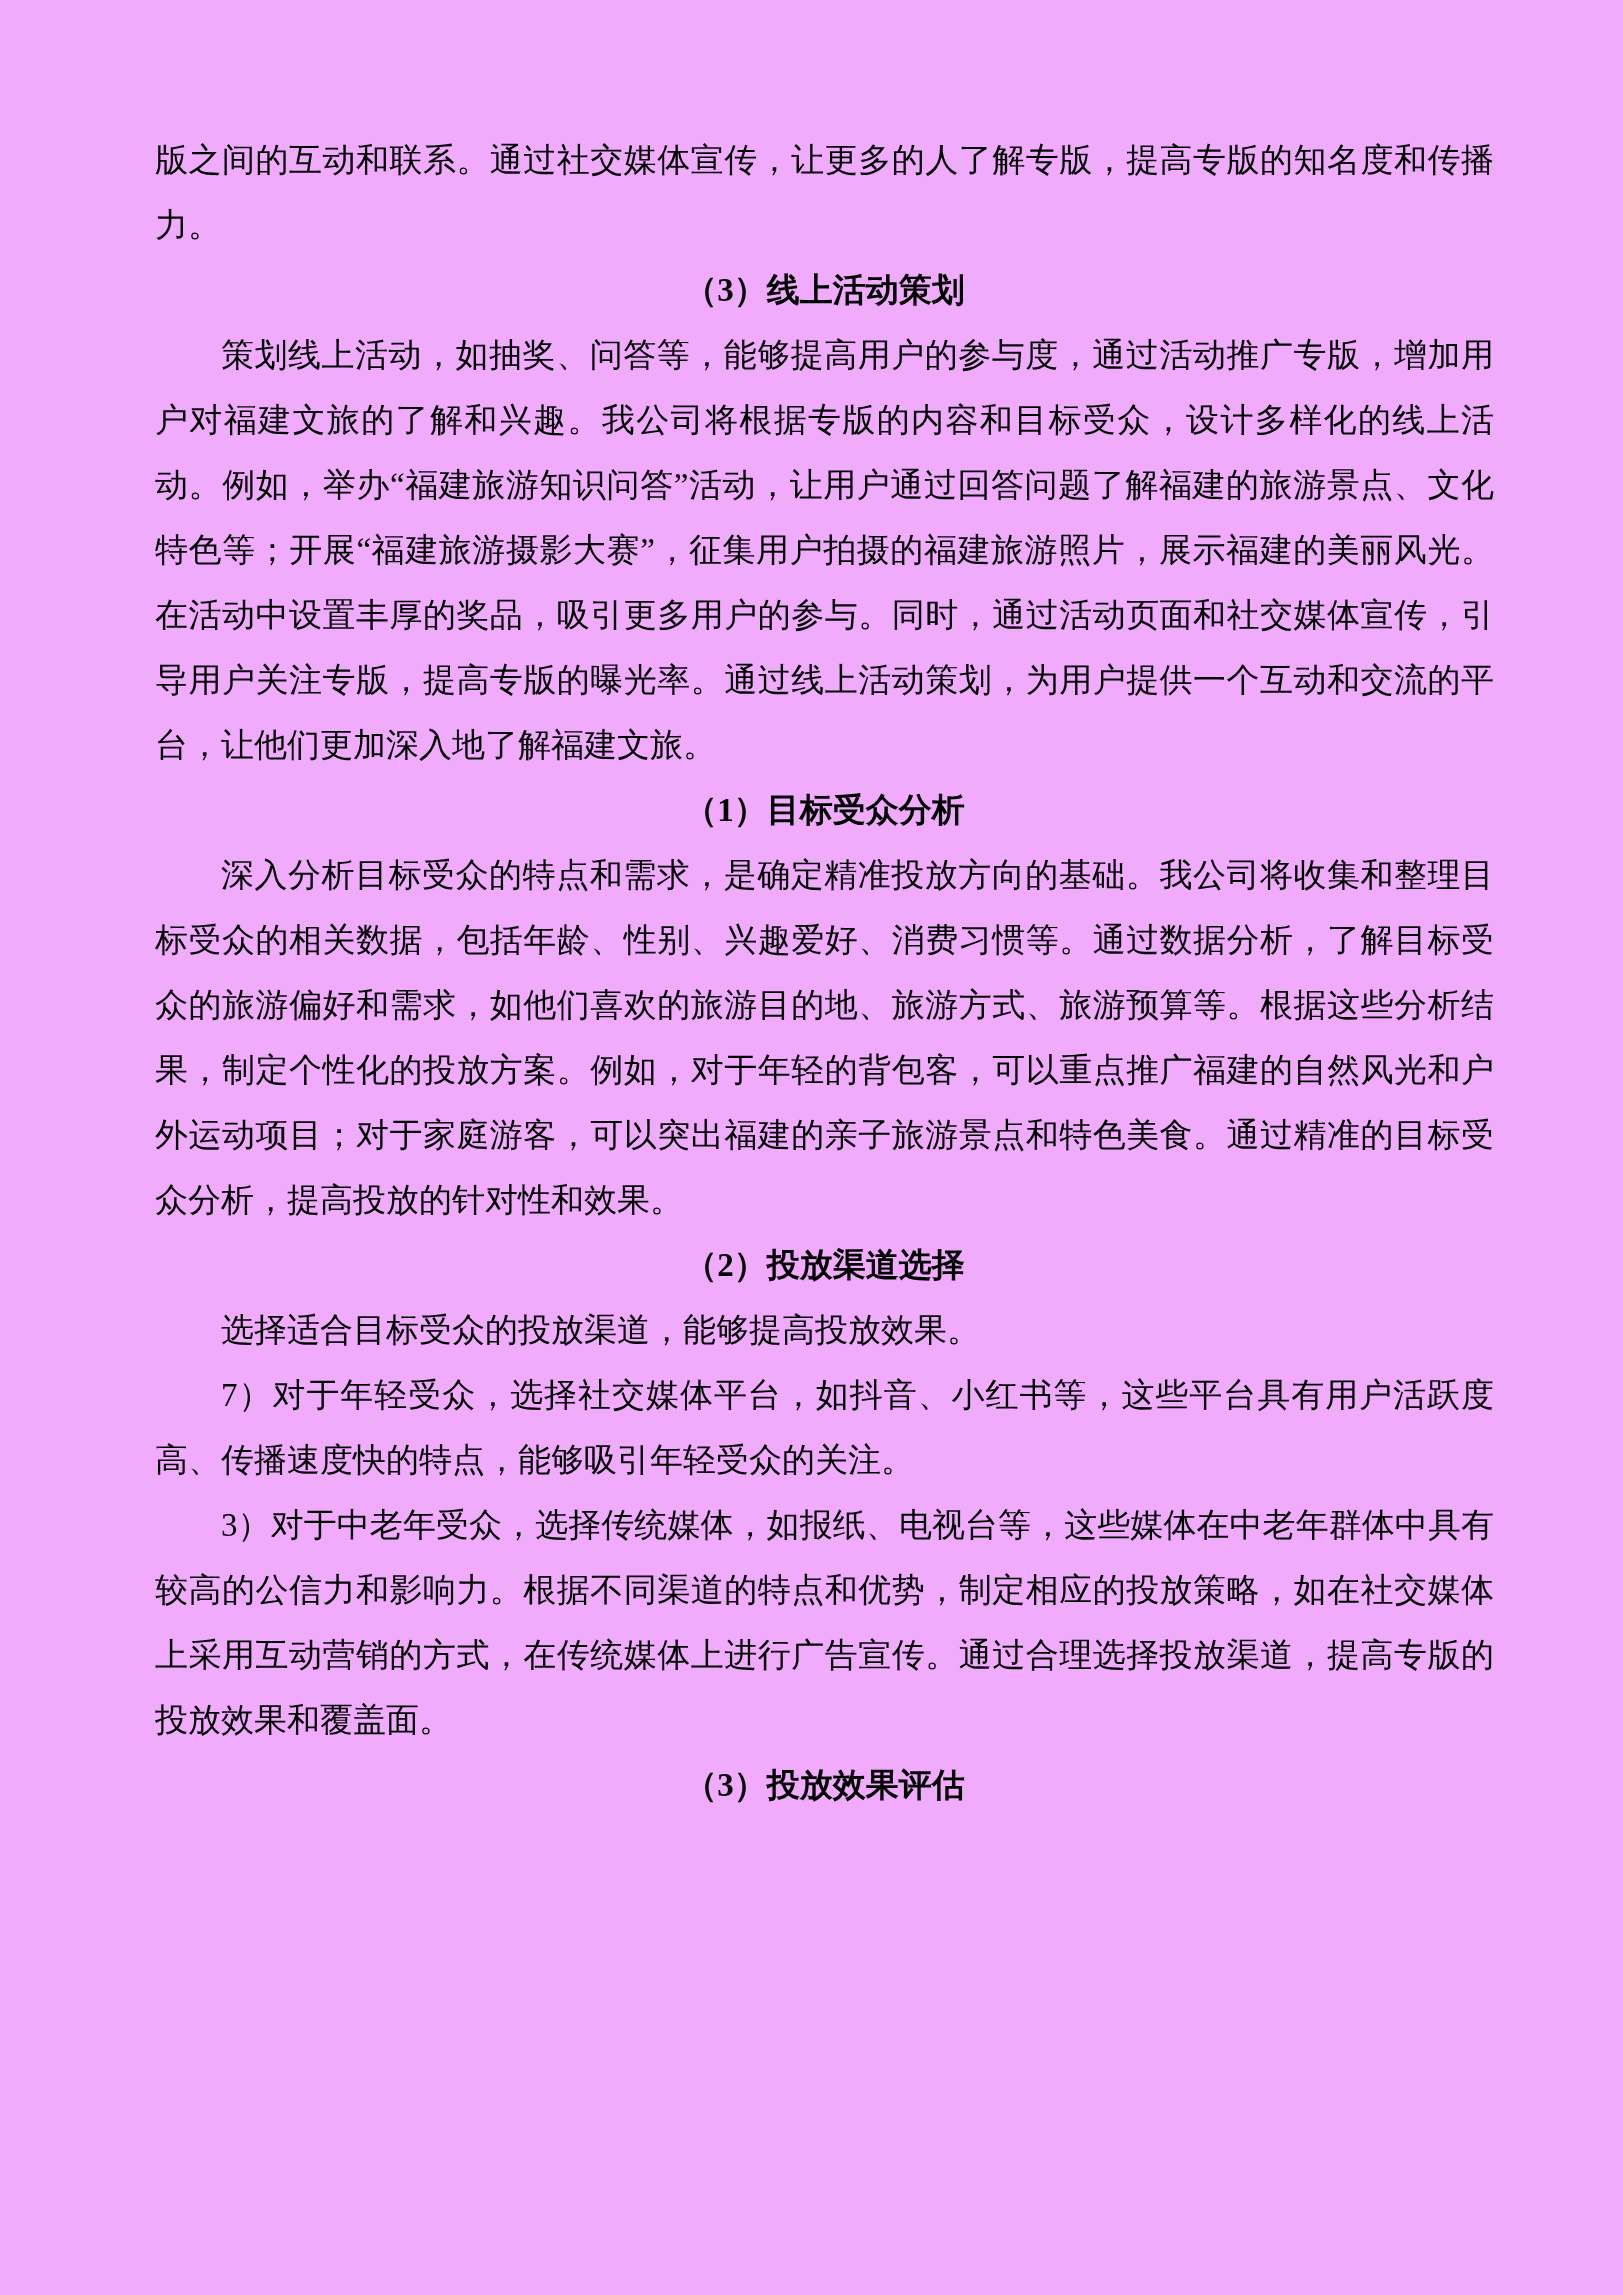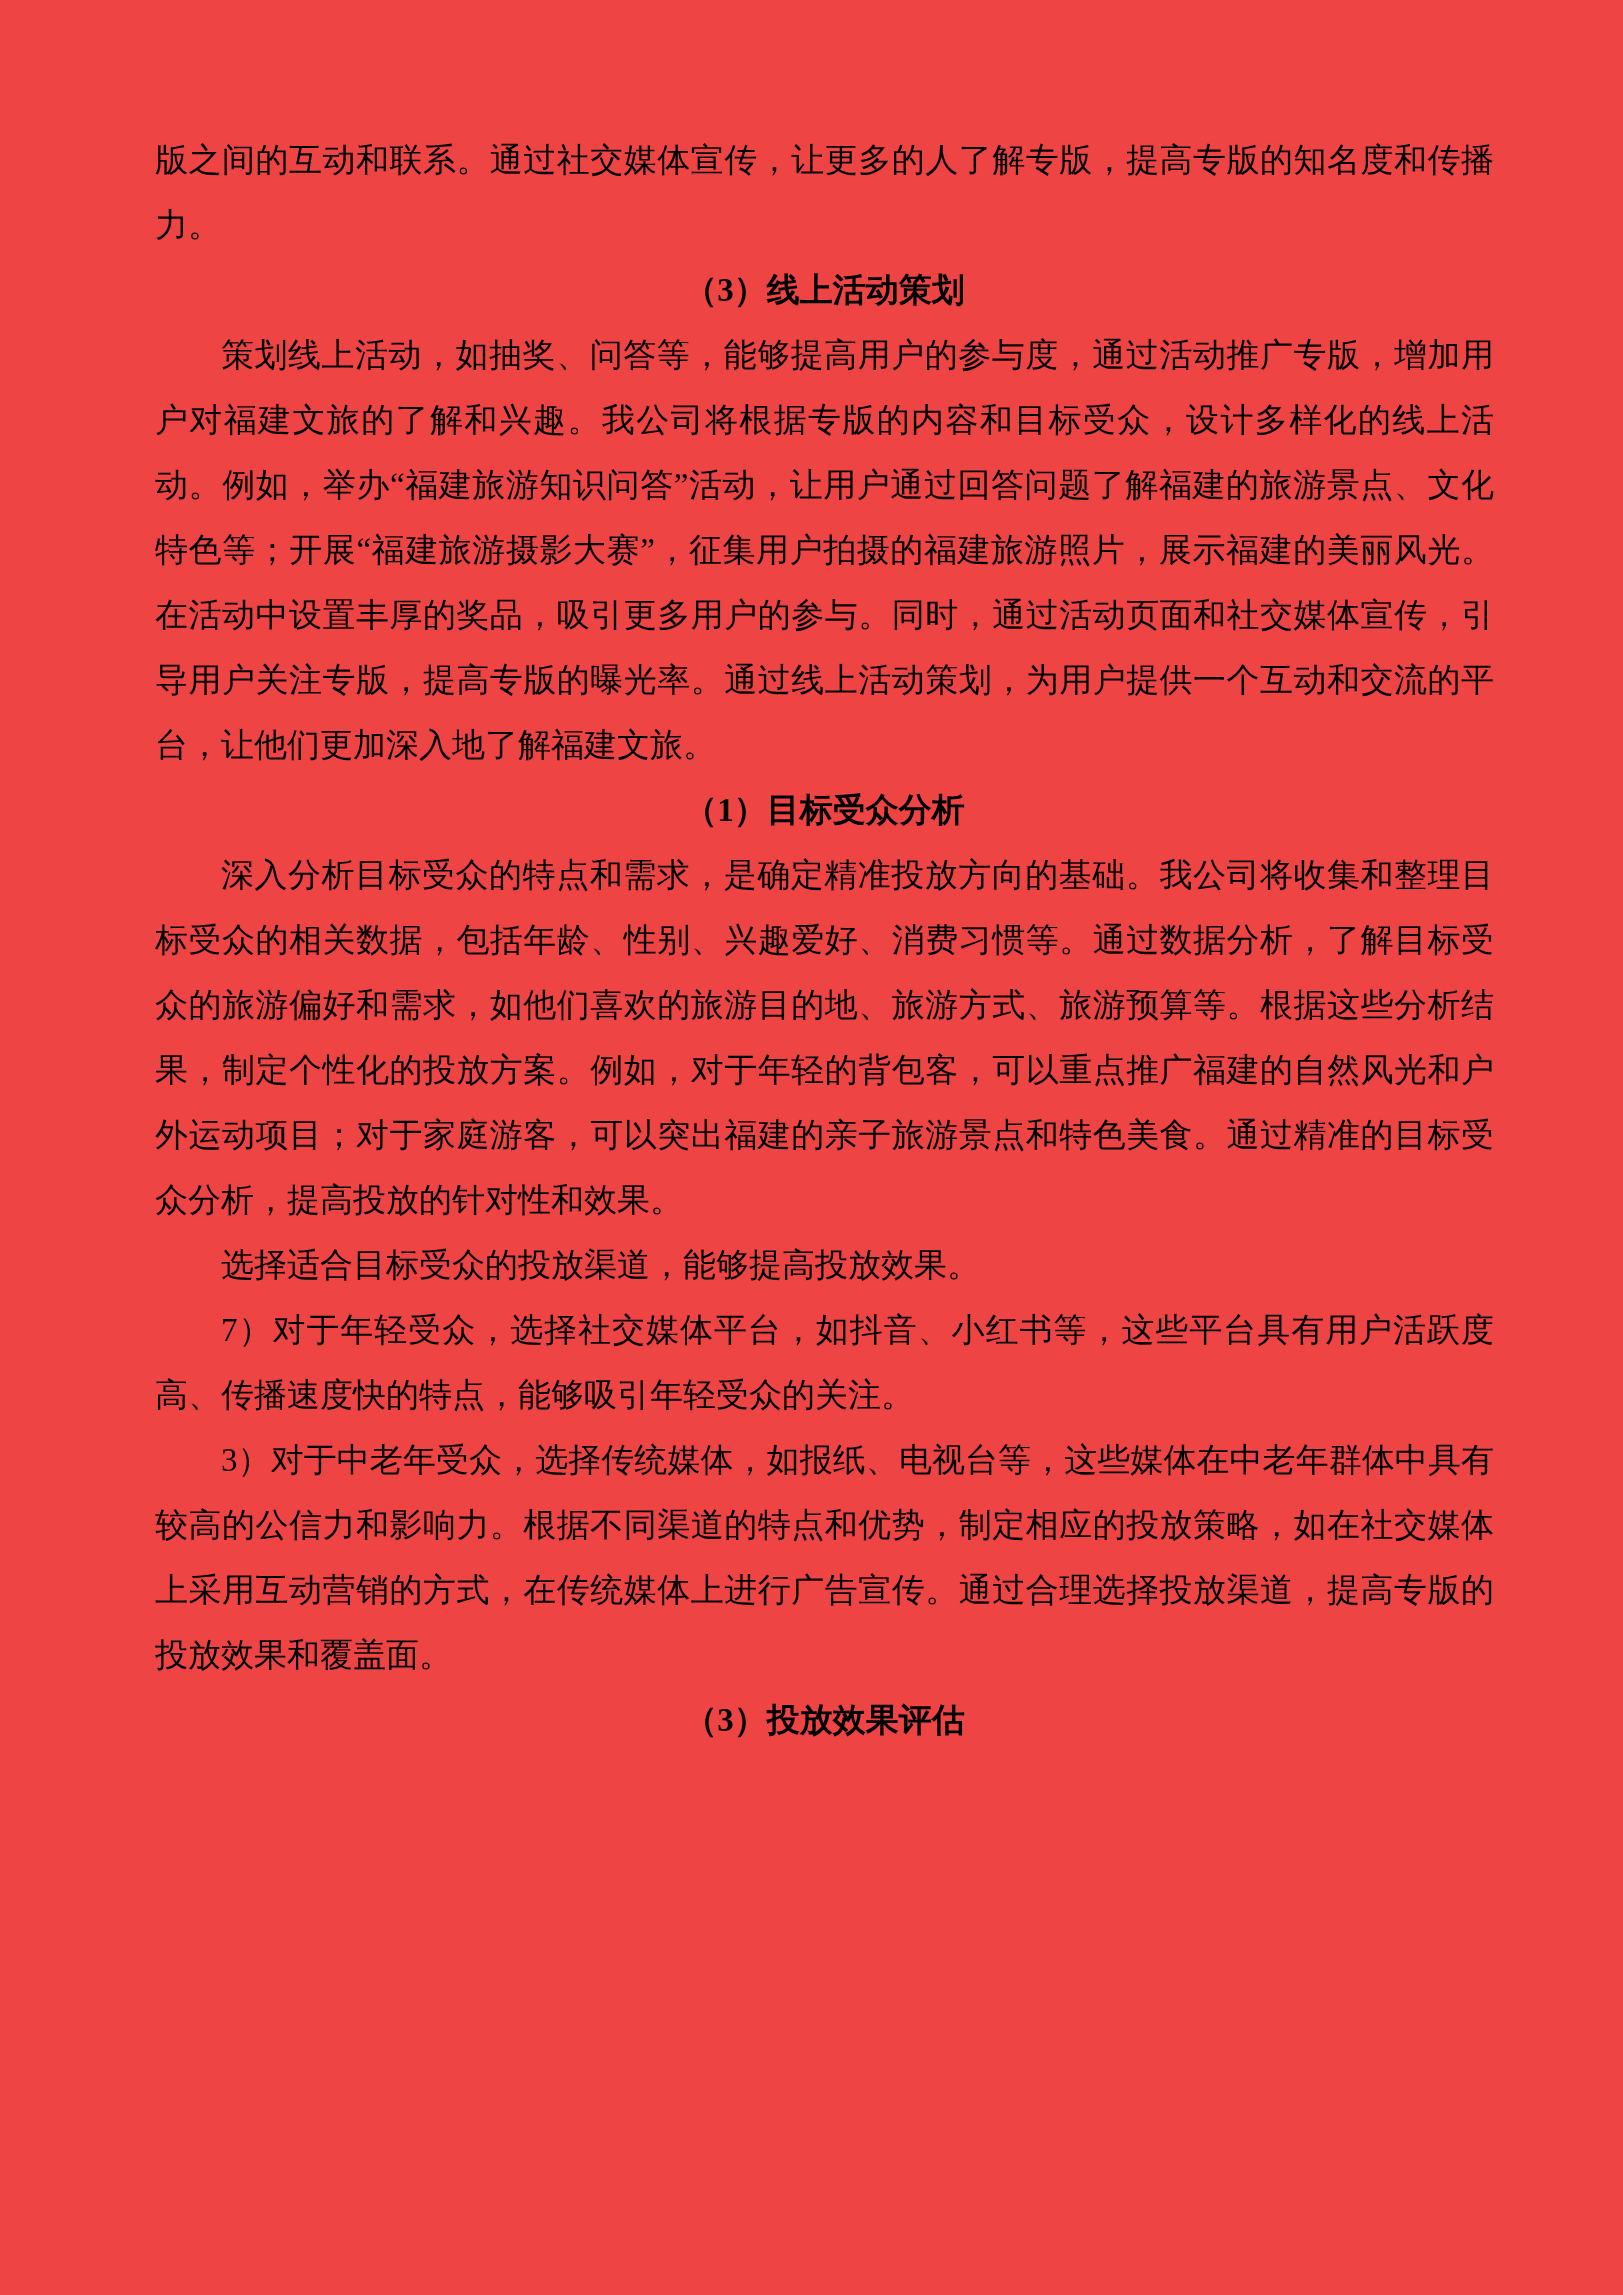--- a/index.html
+++ b/index.html
@@ -4,21 +4,21 @@
 <style>
   html, body {
     margin: 0;
     padding: 0;
     background: #ffffff;
   }
   .page {
     position: relative;
     width: 1623px;
     height: 2295px;
-    background: #ef4444;
+    background: #f0abfc;
     box-sizing: border-box;
     padding: 128px 129px 0 155px;
     overflow: hidden;
   }
   .content {
     font-family: "Liberation Serif", "DejaVu Serif", serif;
     font-size: 33px;
     line-height: 65px;
     color: #000000;
     text-align: justify;
@@ -49,20 +49,21 @@
 
     <p class="heading">（3）线上活动策划</p>
 
     <p class="para">策划线上活动，如抽奖、问答等，能够提高用户的参与度，通过活动推广专版，增加用户对福建文旅的了解和兴趣。我公司将根据专版的内容和目标受众，设计多样化的线上活动。例如，举办“福建旅游知识问答”活动，让用户通过回答问题了解福建的旅游景点、文化特色等；开展“福建旅游摄影大赛”，征集用户拍摄的福建旅游照片，展示福建的美丽风光。在活动中设置丰厚的奖品，吸引更多用户的参与。同时，通过活动页面和社交媒体宣传，引导用户关注专版，提高专版的曝光率。通过线上活动策划，为用户提供一个互动和交流的平台，让他们更加深入地了解福建文旅。</p>
 
 
     <p class="heading">（1）目标受众分析</p>
 
     <p class="para">深入分析目标受众的特点和需求，是确定精准投放方向的基础。我公司将收集和整理目标受众的相关数据，包括年龄、性别、兴趣爱好、消费习惯等。通过数据分析，了解目标受众的旅游偏好和需求，如他们喜欢的旅游目的地、旅游方式、旅游预算等。根据这些分析结果，制定个性化的投放方案。例如，对于年轻的背包客，可以重点推广福建的自然风光和户外运动项目；对于家庭游客，可以突出福建的亲子旅游景点和特色美食。通过精准的目标受众分析，提高投放的针对性和效果。</p>
 
+    <p class="heading">（2）投放渠道选择</p>
 
     <p class="para">选择适合目标受众的投放渠道，能够提高投放效果。</p>
 
     <p class="para">7）对于年轻受众，选择社交媒体平台，如抖音、小红书等，这些平台具有用户活跃度高、传播速度快的特点，能够吸引年轻受众的关注。</p>
 
 
     <p class="para">3）对于中老年受众，选择传统媒体，如报纸、电视台等，这些媒体在中老年群体中具有较高的公信力和影响力。根据不同渠道的特点和优势，制定相应的投放策略，如在社交媒体上采用互动营销的方式，在传统媒体上进行广告宣传。通过合理选择投放渠道，提高专版的投放效果和覆盖面。</p>
 
     <p class="heading">（3）投放效果评估</p>
 

